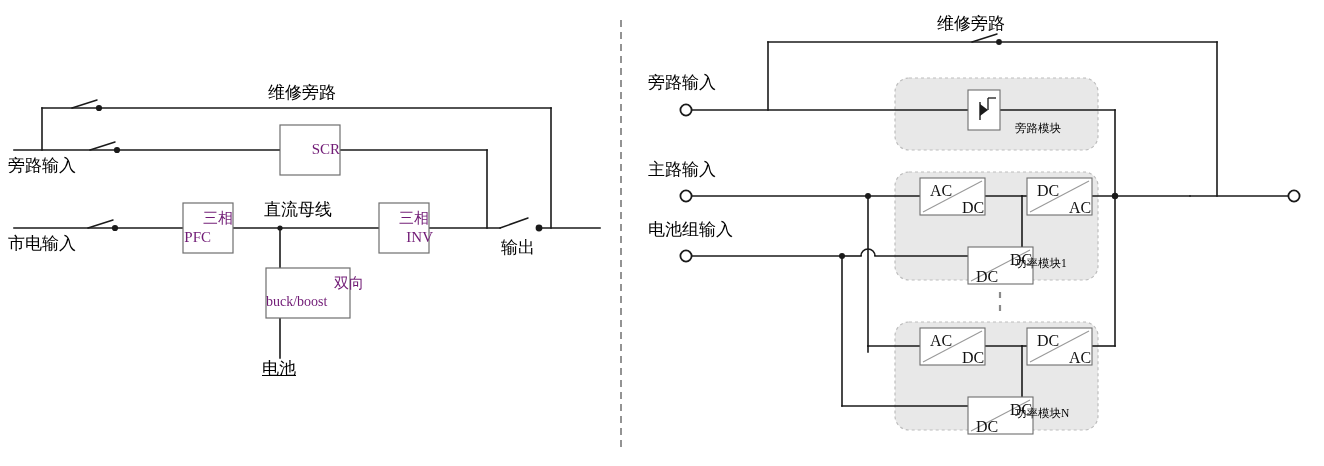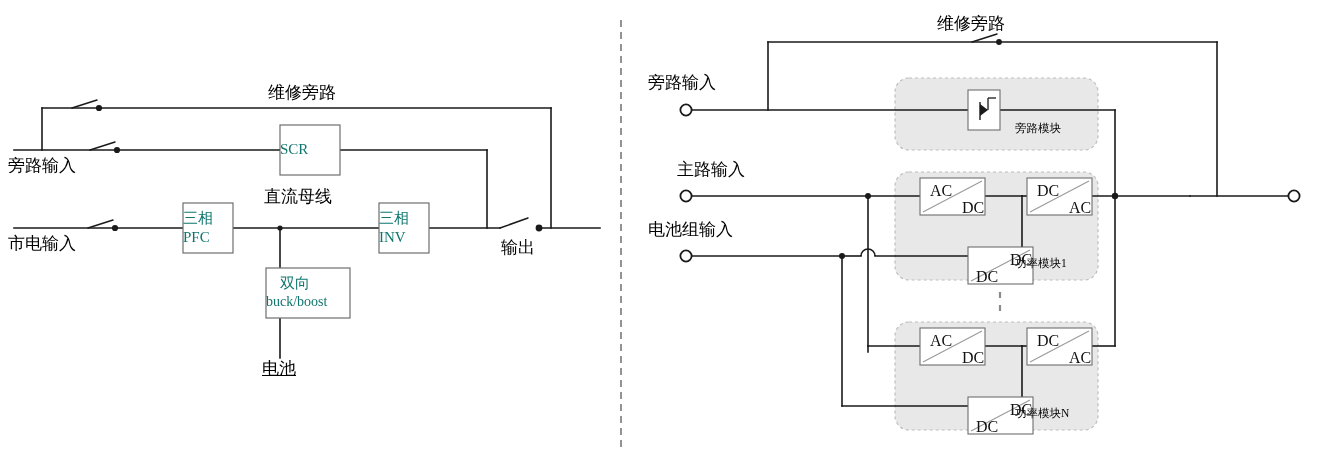--- a/index.html
+++ b/index.html
@@ -29,24 +29,24 @@
   .lbl {
     position: absolute;
     white-space: nowrap;
     color: #000000;
     line-height: 1;
   }
   .cn-lg { font-size: 17px; font-family: "Liberation Serif", "DejaVu Serif", serif; }
   .cn-sm { font-size: 11.5px; font-family: "Liberation Serif", "DejaVu Serif", serif; }
   .blk-txt {
     position: absolute;
-    text-align: left;
+    text-align: right;
     font-size: 15px;
     line-height: 1.08;
-    color: #0f766e;
+    color: #701a75;
     white-space: nowrap;
   }
   .conv-txt {
     position: absolute;
     font-size: 16px;
     font-family: "Liberation Serif", "DejaVu Serif", serif;
     color: #111;
     white-space: nowrap;
   }
 </style>
@@ -213,40 +213,40 @@
     <line x1="1000" y1="292" x2="1000" y2="318" stroke="#8a8a8a" stroke-width="2.2" stroke-dasharray="6 7"></line>
 
   </svg>
 
   <div class="lbl cn-lg" style="left:268px; top:84px;">维修旁路</div>
 
   <div class="lbl cn-lg" style="left:8px; top:157px;">旁路输入</div>
 
   <div class="lbl cn-lg" style="left:8px; top:235px;">市电输入</div>
 
-  <div class="lbl cn-lg" style="left:264px; top:188px;">直流母线</div>
+  <div class="lbl cn-lg" style="left:264px; top:201px;">直流母线</div>
 
   <div class="lbl cn-lg" style="left:501px; top:239px;">输出</div>
 
   <div class="lbl cn-lg" style="left:262px; top:360px;text-decoration:underline;">电池</div>
 
   <div class="blk-txt" style="left:280px; top:141px; width:60px;">SCR</div>
 
   <div class="blk-txt" style="left:183px; top:210px; width:50px;">三相</div>
   <div class="blk-txt" style="left:183px; top:229px; width:28px;">PFC</div>
 
   <div class="blk-txt" style="left:379px; top:210px; width:50px;">三相</div>
   <div class="blk-txt" style="left:379px; top:229px; width:54px;">INV</div>
 
   <div class="blk-txt" style="left:280px; top:275px; width:84px;">双向</div>
   <div class="blk-txt" style="left:266px; top:294px; width:61px; font-size:14px;">buck/boost</div>
 
   <div class="lbl cn-lg" style="left:648px; top:74px;">旁路输入</div>
 
-  <div class="lbl cn-lg" style="left:648px; top:161px;margin-left:29px;">主路输入</div>
+  <div class="lbl cn-lg" style="left:648px; top:161px;">主路输入</div>
 
   <div class="lbl cn-lg" style="left:648px; top:221px;">电池组输入</div>
 
   <div class="lbl cn-lg" style="left:937px; top:15px;">维修旁路</div>
 
   <div class="lbl cn-sm" style="left:1015px; top:123px;">旁路模块</div>
 
   <div class="lbl cn-sm" style="left:1015px; top:258px;">功率模块1</div>
 
   <div class="lbl cn-sm" style="left:1015px; top:408px;">功率模块N</div>

